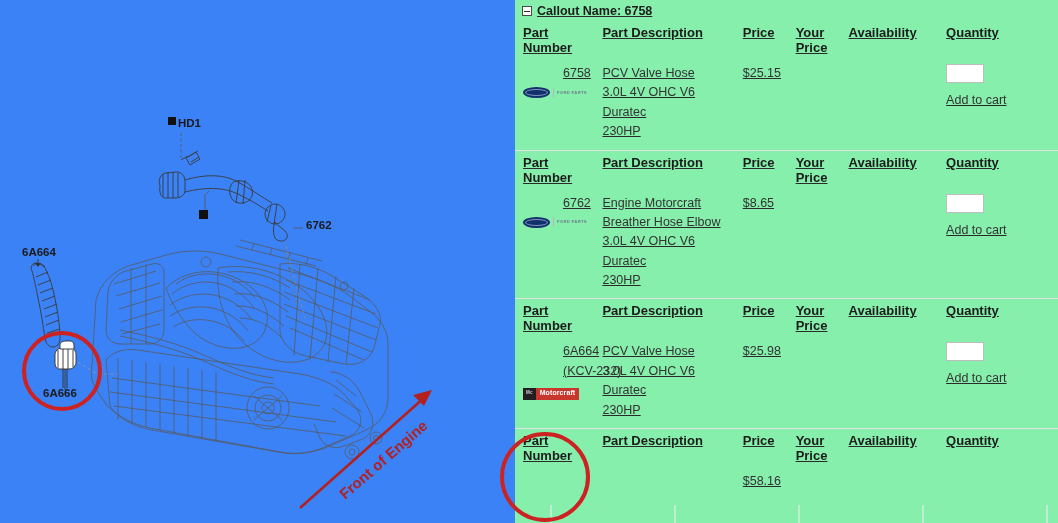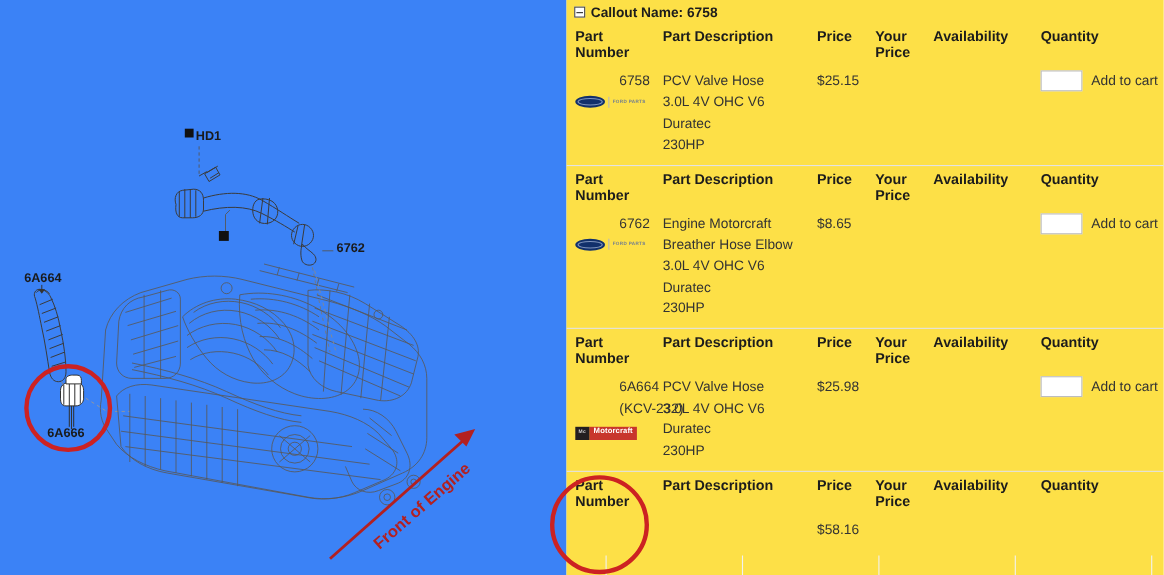--- a/index.html
+++ b/index.html
@@ -37,24 +37,25 @@
     font-size: 15px;
     font-weight: bold;
     fill: #b32020;
   }
 
   
   #results-pane {
     position: absolute;
     left: 515px; top: 0;
     width: 543px; height: 523px;
-    background: #fde047;
+    background: #86efac;
     overflow: hidden;
     font-size: 12.5px;
     color: #2b2b2b;
+    text-decoration: underline;
   }
   .faint-grid {
     position: absolute; left: 0; top: 0;
     width: 543px; height: 523px;
     pointer-events: none;
   }
 
   .callout-group { position: relative; }
 
   .callout-divider {
@@ -175,21 +176,21 @@
     background: #c8362c;
     color: #ffffff;
     font-size: 7px;
     font-weight: bold;
     padding: 0 4px;
     display: inline-flex;
     align-items: center;
     letter-spacing: .1px;
   }
 
-  .qty-cell { display: flex; align-items: flex-start; gap: 8px; }
+  .qty-cell { display: flex; align-items: flex-start; gap: 8px; flex-direction: column; }
   .qty-input {
     width: 38px; height: 19px;
     border: 1px solid #bdbdbd;
     background: #fff;
     font-family: "Liberation Sans", sans-serif;
     font-size: 12px;
     padding: 0 3px;
     outline: none;
   }
   .addcart-label {

